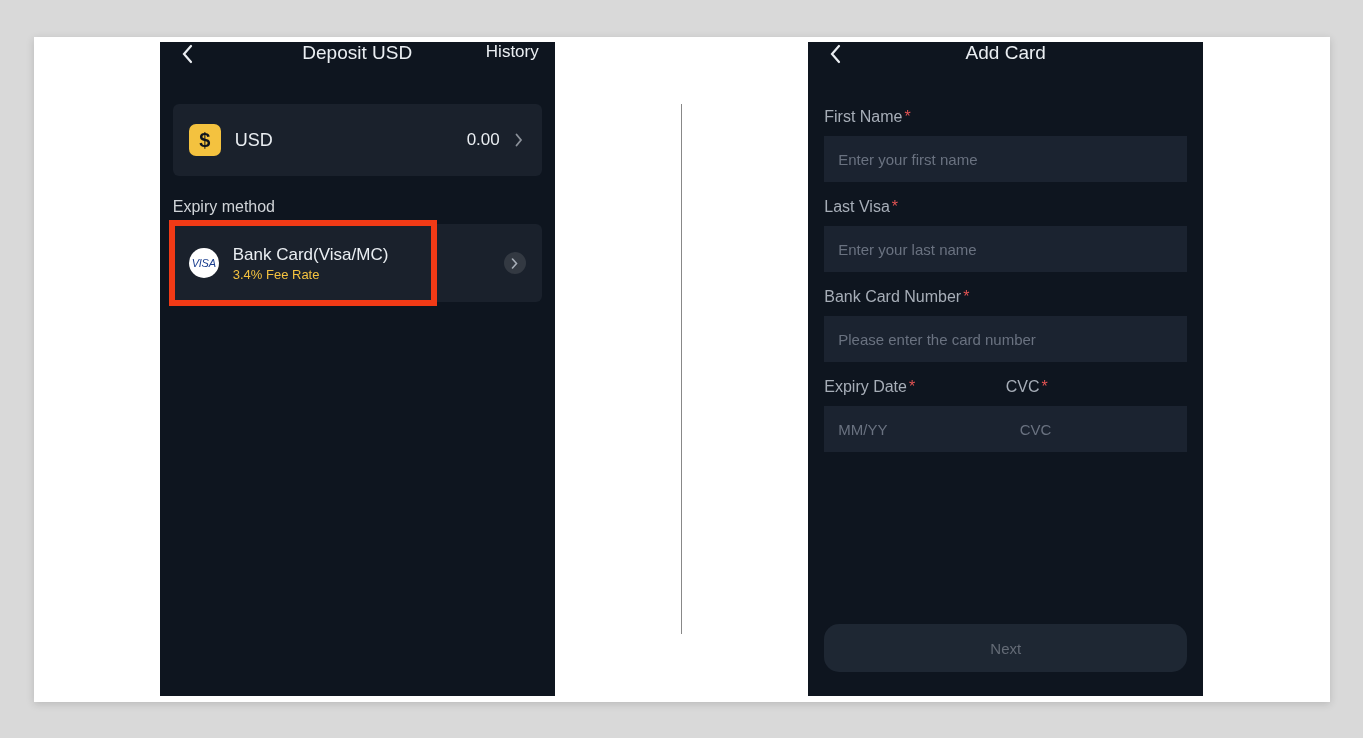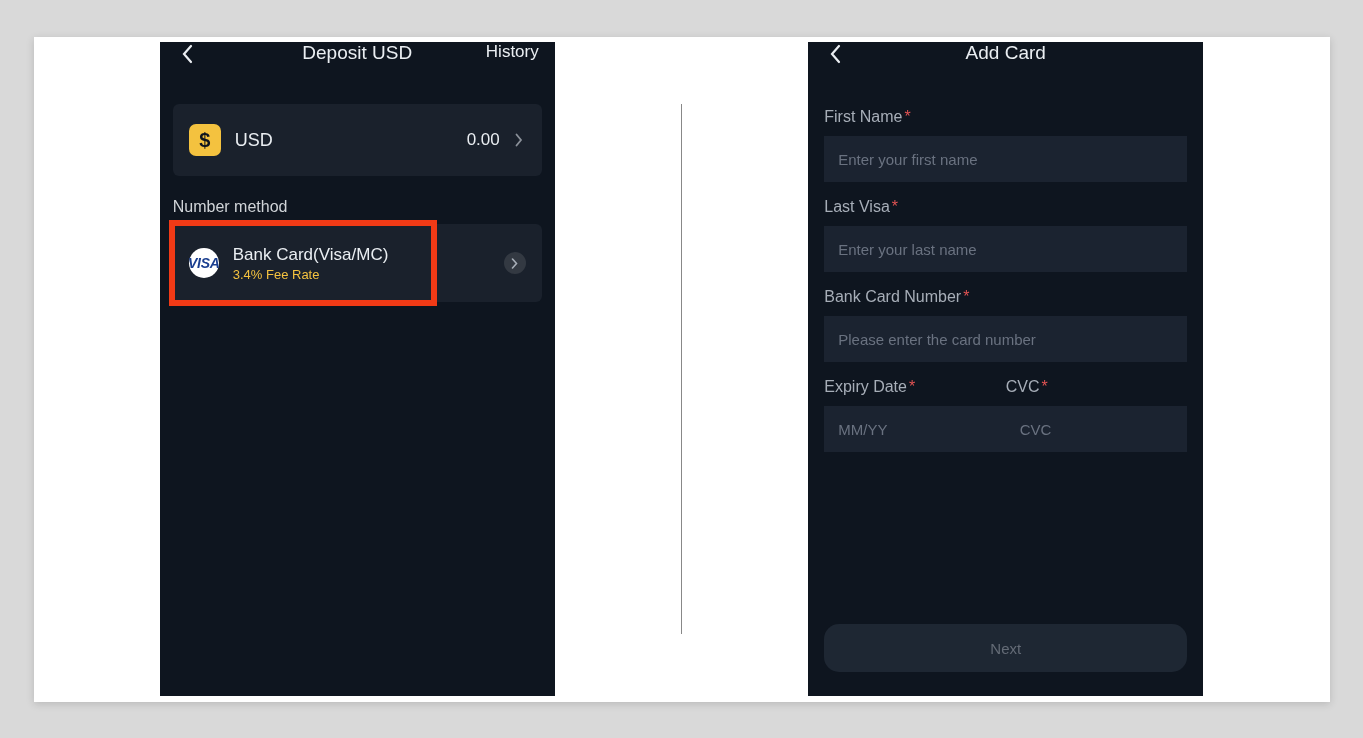--- a/index.html
+++ b/index.html
@@ -157,22 +157,22 @@
       background: #fff;
       border-radius: 50%;
       display: flex;
       align-items: center;
       justify-content: center;
       margin-right: 14px;
       flex-shrink: 0;
     }
     .visa-text {
       color: #1a3e8f;
-      font-size: 14px;
-      font-weight: 700;
+      font-size: 11px;
+      font-weight: 400;
       font-style: italic;
       letter-spacing: -0.3px;
     }
     .payment-info {
       display: flex;
       flex-direction: column;
     }
     .payment-name {
       font-size: 17px;
       color: #eaeef2;
@@ -273,21 +273,21 @@
         </div>
         <div class="currency-label">USD</div>
         <div class="currency-value">0.00</div>
         <div class="chevron-right">
           <svg width="8" height="14" viewBox="0 0 8 14">
               <path d="M1.5 1.5 L6 7 L1.5 12.5" stroke="#8a9099" stroke-width="1.8" fill="none" stroke-linecap="round"></path>
             </svg>
         </div>
       </div>
 
-      <div class="section-title">Number method</div>
+      <div class="section-title">Expiry method</div>
 
       <div class="payment-row-outer">
         <div class="payment-row">
           <div class="highlight-box"></div>
           <div class="visa-badge">
             <span class="visa-text">VISA</span>
           </div>
           <div class="payment-info">
             <div class="payment-name">Bank Card(Visa/MC)</div>
             <div class="payment-fee">3.4% Fee Rate</div>

